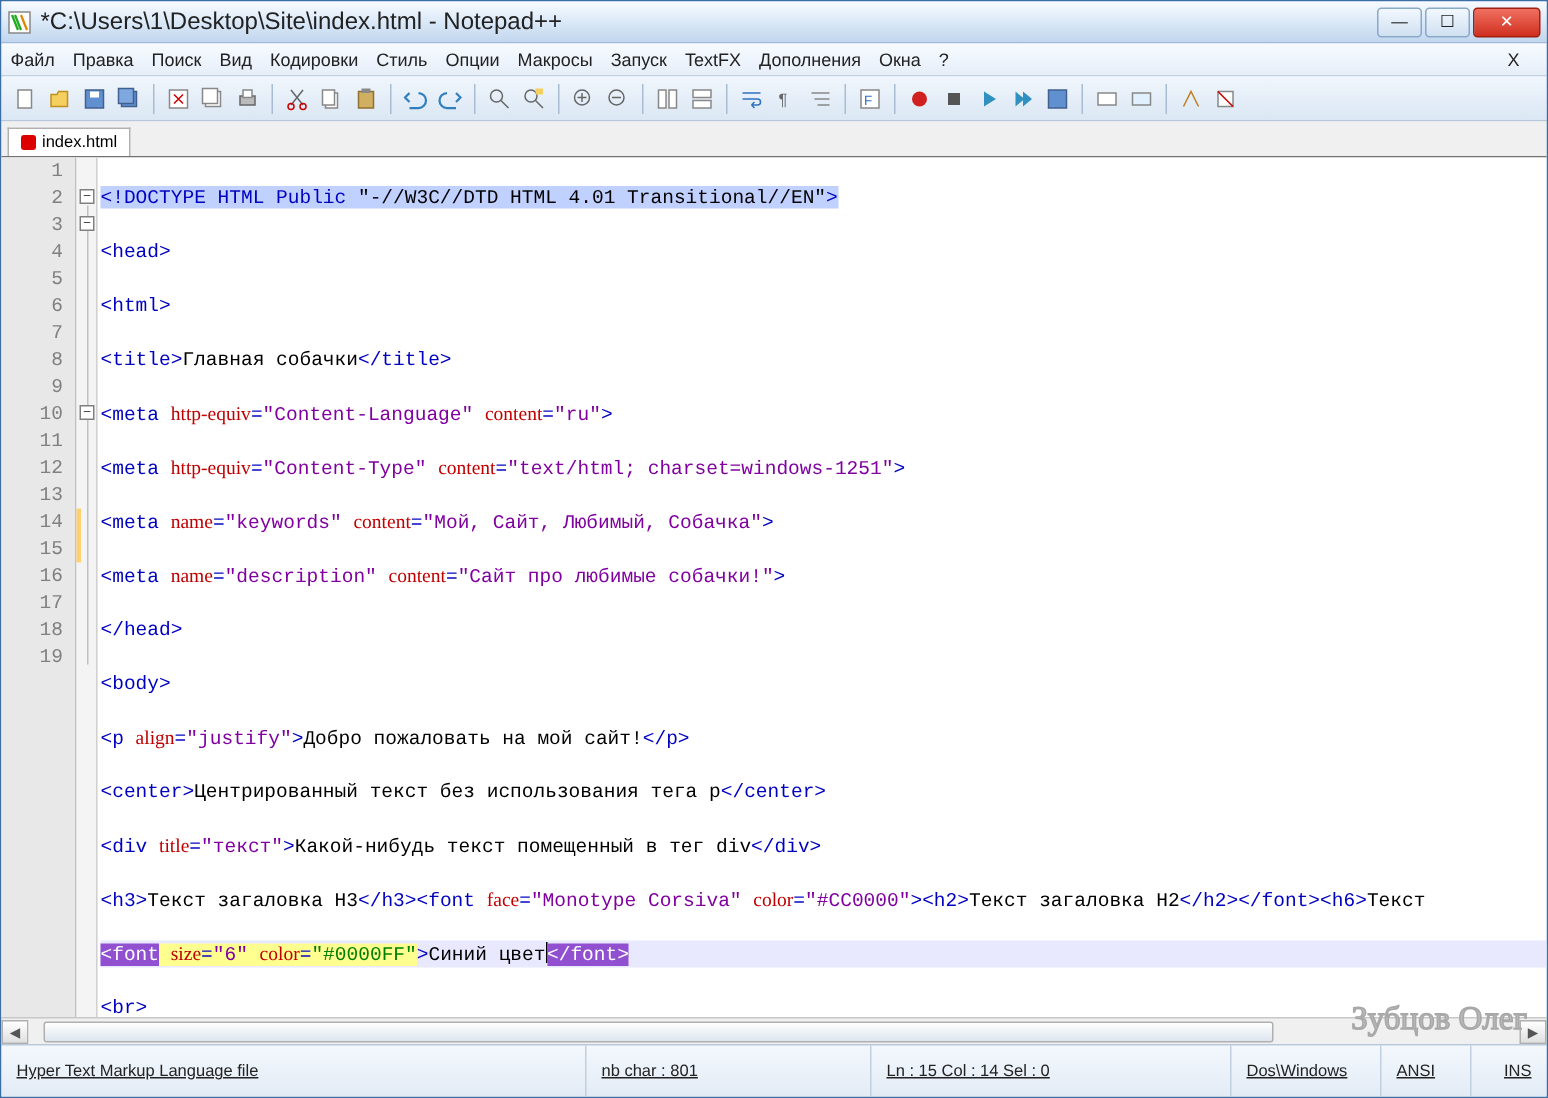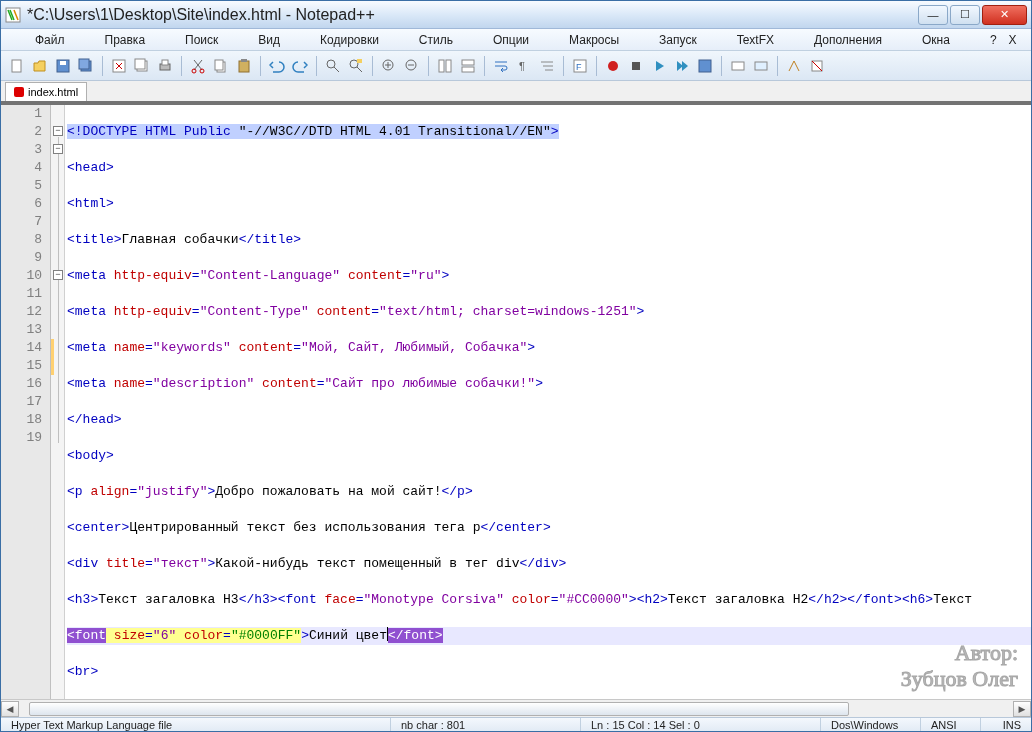--- a/index.html
+++ b/index.html
@@ -11,30 +11,30 @@
 .titlebar { height: 28px; background: linear-gradient(to bottom, #f8fbff, #dbe9f8, #c1d6ee); display: flex; align-items: center; padding: 0 4px; border-bottom: 1px solid #a0b8d8; }
 .titlebar .app-icon { width: 16px; height: 16px; margin-right: 6px; }
 .title { flex: 1; font-size: 16px; color:#222; }
 .winctrl { display: flex; gap: 0; }
 .winbtn { width: 30px; height: 20px; border: 1px solid #8aa8c8; margin-left: 2px; display:flex; align-items:center; justify-content:center; border-radius: 3px; font-size:11px; }
 .winmin,.winmax { background: linear-gradient(to bottom,#f2f8ff,#d0e0f0); color:#222; }
 .winclose { background: linear-gradient(to bottom,#f07060,#d03020); color:#fff; width:45px; border-color:#a02010; }
 
 
 .menubar { height: 22px; background: linear-gradient(to bottom,#f7fbff,#e6eef9); display:flex; align-items:center; padding: 0 6px; border-bottom:1px solid #c0d0e0; color:#222; }
-.menubar span { margin-right: 12px; margin-left: 28px; }
+.menubar span { margin-right: 12px; }
 .menubar .close-doc { margin-left:auto; }
 
 
 .toolbar { height: 30px; background: linear-gradient(to bottom,#f0f6fc,#dbe7f4); display:flex; align-items:center; padding: 0 6px; border-bottom:1px solid #b8c8da; gap:3px; }
 .tbtn { width:20px; height:20px; border:1px solid transparent; border-radius:3px; display:flex; align-items:center; justify-content:center; }
 .tsep { width:1px; height:20px; background:#a8bcd4; margin:0 3px; }
 
 
-.filetabs { height: 24px; background:#f0f0f0; display:flex; align-items:flex-end; padding: 2px 4px 0; border-bottom:4px solid #737373; }
+.filetabs { height: 24px; background:#f0f0f0; display:flex; align-items:flex-end; padding: 2px 4px 0; border-bottom:1px solid #737373; }
 .filetab { background:#fff; border:1px solid #b0b0b0; border-bottom:none; padding: 3px 8px; font-size:11px; display:flex; align-items:center; gap:4px; }
 .filetab .dot { width:10px; height:10px; background:#d00; border-radius:2px; }
 
 
 .editor { flex:1; display:flex; background:#fff; font-family: Consolas, "Courier New", monospace; font-size:13px; line-height:18px; position:relative; overflow:hidden; }
 .gutter { width:50px; background:#e8e8e8; color:#808080; text-align:right; padding: 0 8px 0 0; border-right:1px solid #c0c0c0; }
 .gutter .ln { height:18px; }
 .foldcol { width:14px; background:#f4f4f4; border-right:1px solid #d0d0d0; position:relative; }
 .fold { position:absolute; left:2px; width:10px; height:10px; border:1px solid #808080; background:#fff; font-size:9px; line-height:8px; text-align:center; color:#444; }
 .foldline { position:absolute; left:7px; width:1px; background:#c0c0c0; }
@@ -45,34 +45,34 @@
 .cline.hl { background:#e8e8ff; }
 
 
 .bg-sel1 { background:#c0d0ff; }
 .bg-tagHL { background:#9050d0; color:#fff; }
 .bg-val { background:#ffff90; }
 .bg-endtag { background:#9050d0; color:#fff; }
 
 
 .c-keyword, .c-tag { color:#0000c0; }
-.c-attr { color:#c00000; }
+.c-attr { color:#c00000;font-family:Liberation Serif, serif; }
 .c-val { color:#8000a0; }
 .c-text { color:#000; }
 
 .cursor { display:inline-block; width:1px; height:14px; background:#000; vertical-align:-2px; }
 
 
 .hscroll { height:18px; background:#f0f0f0; border-top:1px solid #c8c8c8; display:flex; align-items:center; }
 .hscroll .arrow { width:18px; height:16px; border:1px solid #b0b0b0; background:linear-gradient(to bottom,#fff,#e0e0e0); display:flex; align-items:center;justify-content:center; font-size:9px; color:#555; }
 .hscroll .track { flex:1; height:16px; background:#f0f0f0; display:flex;align-items:center; }
 .hscroll .thumb { width:820px; height:14px; margin-left:10px; border:1px solid #b0b0b0; background:linear-gradient(to bottom,#fff,#dde5ee); border-radius:2px; }
 
 
-.statusbar { height:14px; background:linear-gradient(to bottom,#f4f8fd,#e2ebf5); border-top:1px solid #b8c8da; display:flex; align-items:flex-end; font-size:11px; color:#222; }
+.statusbar { height:35px; background:linear-gradient(to bottom,#f4f8fd,#e2ebf5); border-top:1px solid #b8c8da; display:flex; align-items:flex-end; font-size:11px; color:#222;text-decoration:underline; }
 .statusbar .cell { padding:0 10px; border-right:1px solid #c0d0e0; height:100%; display:flex; align-items:center; }
 .statusbar .grow { flex:1; }
 .statusbar .end { border-right:none; }
 
 .watermark { position:absolute; right:14px; bottom:40px; font-family: "Segoe Script", cursive; font-size:22px; color:#b8b8b8; text-align:right; line-height:26px; -webkit-text-stroke:1px #a8a8a8; pointer-events:none; }
 </style>
 </head>
 <body>
 
 <div class="window">
@@ -368,15 +368,14 @@
     <div class="cell" style="width:190px">nb char : 801</div>
     <div class="cell" style="width:240px">Ln : 15   Col : 14   Sel : 0</div>
     <div class="cell" style="width:100px">Dos\Windows</div>
     <div class="cell" style="width:60px">ANSI</div>
     <div class="cell end" style="width:50px;justify-content:flex-end">INS</div>
   </div>
 
 </div>
 
 <div class="watermark">
-  <div>Автор:</div>
   <div>Зубцов Олег</div>
 </div>
 
 </body></html>

